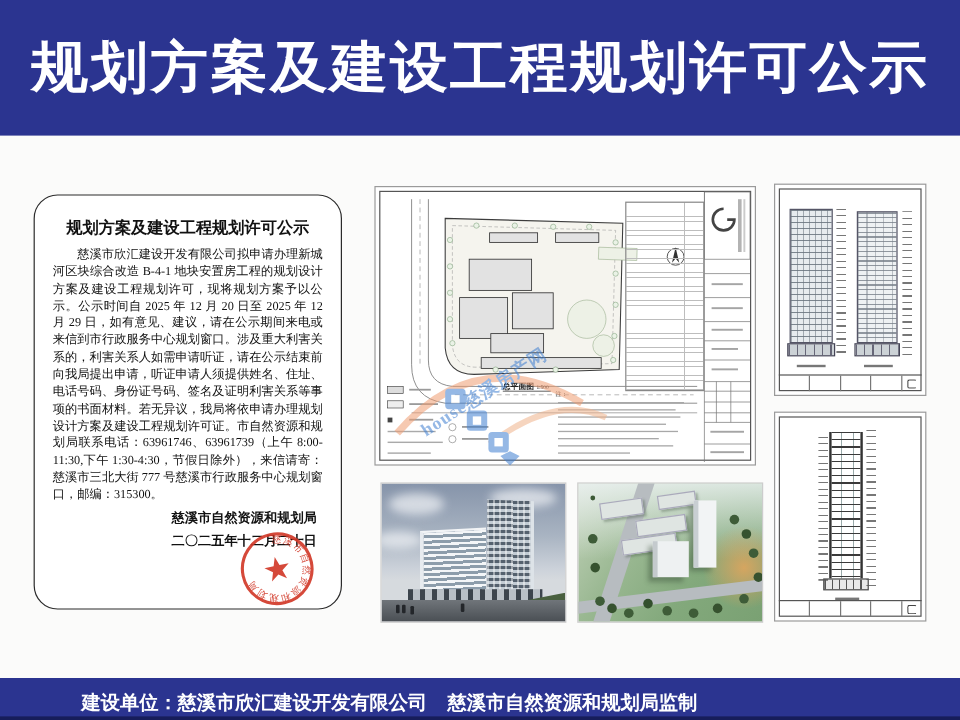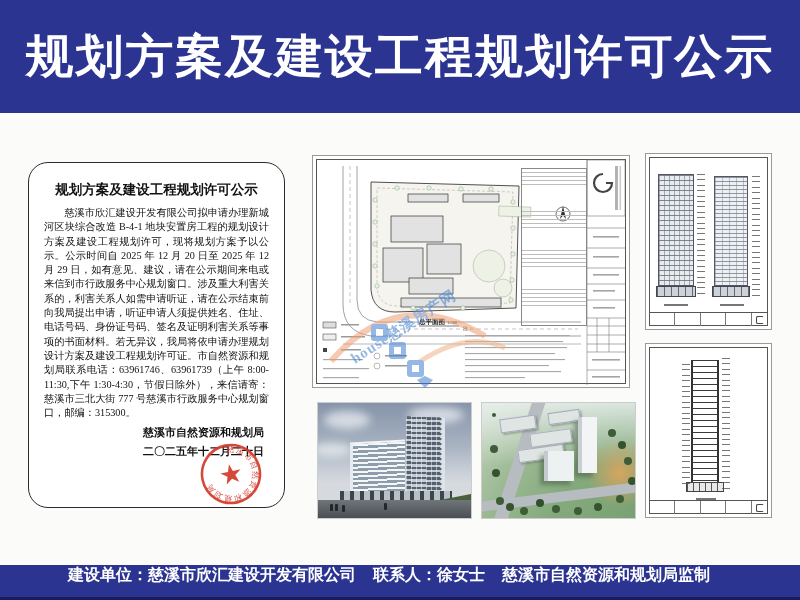--- a/index.html
+++ b/index.html
@@ -4,21 +4,21 @@
 <style>
   html,body{margin:0;padding:0;}
   body{width:800px;height:600px;position:relative;background:#fbfbfa;overflow:hidden;
        font-family:"Liberation Serif","DejaVu Serif",serif;}
   
   .banner-top{position:absolute;left:0;top:0;width:800px;height:113px;background:#2b3490;
               display:flex;align-items:center;justify-content:center;}
   .banner-top h1{margin:0;color:#fff;font-size:46px;font-weight:700;letter-spacing:2px;
                  transform:scaleX(1.04);white-space:nowrap;}
   .banner-bottom{position:absolute;left:0;top:565px;width:800px;height:35px;background:#2b3490;
-                 border-bottom:3px solid #171d5a;box-sizing:border-box;display:flex;align-items:flex-start;}
+                 border-bottom:3px solid #171d5a;box-sizing:border-box;display:flex;align-items:flex-end;}
   .footer-line{display:flex;gap:17px;padding-left:68px;color:#fff;white-space:nowrap;
                font-family:"Liberation Sans","DejaVu Sans",sans-serif;font-weight:700;font-size:16px;}
   
   .panel{position:absolute;background:#fff;border:1px solid #9a9a9a;box-sizing:border-box;}
   .frame{position:absolute;inset:3px;border:1px solid #555;}
   
   .notice{position:absolute;left:28px;top:162px;width:257px;height:346px;background:#fff;
           border:1.5px solid #2b2b2b;border-radius:20px;box-sizing:border-box;overflow:visible;}
   .n-title{font-size:13.5px;font-weight:700;text-align:center;margin:18px 8px 0;color:#111;}
   .n-doc{font-size:10.5px;font-weight:700;text-align:center;margin:5px 0 0;color:#111;}
@@ -328,17 +328,16 @@
   <div class="fab" style="left:66px;top:8px;width:30px;height:10px;transform:rotate(-8deg);"></div>
   <div class="fab" style="left:36px;top:44px;width:44px;height:11px;transform:rotate(-8deg);"></div>
   <div class="twr-a"></div>
   <div class="twr-b"></div>
   <div class="trees"></div>
 </div>
 
 <div class="banner-bottom">
   <div class="footer-line">
     <span>建设单位：慈溪市欣汇建设开发有限公司</span>
-    <span>联系人：徐女士</span>
     <span>慈溪市自然资源和规划局监制</span>
 
   </div>
 </div>
 
 </body></html>

